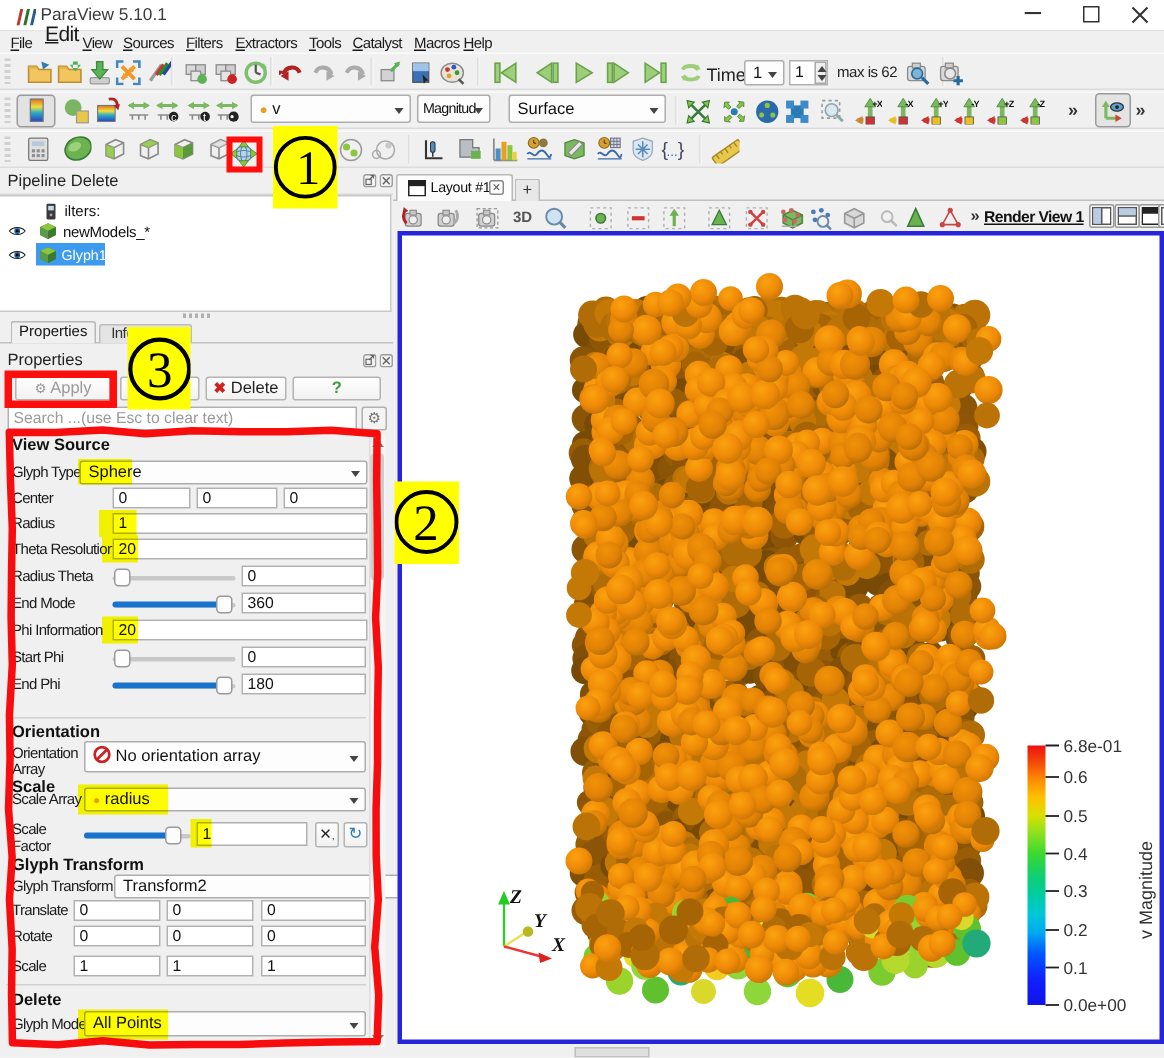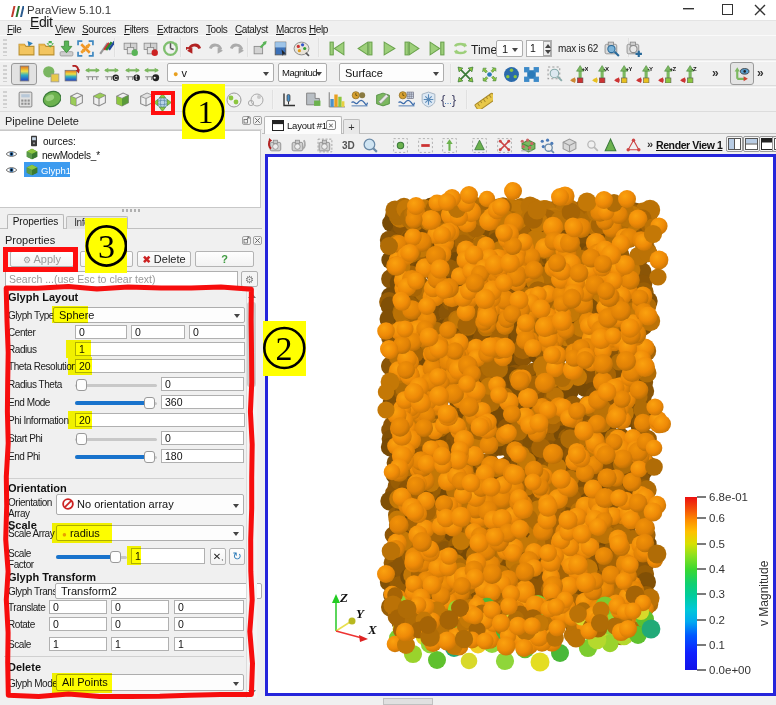--- a/index.html
+++ b/index.html
@@ -428,21 +428,21 @@
 <svg class="abs" style="left:253px;top:116px" width="9" height="9" viewBox="0 0 9 9">
     <rect x="0.5" y="0.5" width="8" height="8" rx="1.5" fill="#f2f2f2" stroke="#9a9a9a" stroke-width="0.9"></rect>
     <path d="M2.2 2.2 L6.8 6.8 M6.8 2.2 L2.2 6.8" stroke="#666" stroke-width="1"></path>
   </svg>
 <div class="abs" style="left:0;top:130px;width:261px;height:78px;background:#fff;border:1px solid #c8c8c8;border-left:none"></div>
 <svg class="abs" style="left:28px;top:134px" width="12" height="14" viewBox="0 0 16 16">
     <rect x="4" y="1" width="8" height="14" rx="1" fill="#3a3a3a"></rect>
     <rect x="5.5" y="3" width="5" height="4" fill="#c8d8e8"></rect>
     <circle cx="8" cy="11" r="1.2" fill="#aaa"></circle>
   </svg>
-<div class="abs" style="left:43px;top:135.5px;font-size:10px;color:#111">ources:</div>
+<div class="abs" style="left:43px;top:135.5px;font-size:10px;color:#111">ilters:</div>
 <svg class="abs" style="left:5px;top:148px" width="13" height="12" viewBox="0 0 16 16">
     <path d="M1 8 C4 4, 12 4, 15 8 C12 12, 4 12, 1 8 Z" fill="none" stroke="#222" stroke-width="1"></path>
     <circle cx="8" cy="8" r="2.6" fill="#1a5a9a"></circle>
     <circle cx="8" cy="8" r="1.2" fill="#000"></circle>
   </svg>
 <svg class="abs" style="left:25px;top:147px" width="14" height="14" viewBox="0 0 16 16">
     <path d="M2 5 L8 2 L14 5 L14 11 L8 14 L2 11 Z" fill="#4a8a3a"></path>
     <path d="M2 5 L8 8 L14 5 L8 2 Z" fill="#8cc63f"></path>
     <path d="M8 8 L14 5 L14 11 L8 14 Z" fill="#3a7a30"></path>
     <path d="M2 5 L8 8 L8 14 L2 11 Z" fill="#5a9a4a"></path>
@@ -474,21 +474,21 @@
 <svg class="abs" style="left:253px;top:236px" width="9" height="9" viewBox="0 0 9 9">
     <rect x="0.5" y="0.5" width="8" height="8" rx="1.5" fill="#f2f2f2" stroke="#9a9a9a" stroke-width="0.9"></rect>
     <path d="M2.2 2.2 L6.8 6.8 M6.8 2.2 L2.2 6.8" stroke="#666" stroke-width="1"></path>
   </svg>
 <div class="btn" style="left:10px;top:251px;width:64px;height:16px;color:#9a9a9a;line-height:15px"><span style="font-size:9px">⚙</span> Apply</div>
 <div class="btn" style="left:80px;top:251px;width:53px;height:16px;line-height:15px">Reset</div>
 <div class="btn" style="left:137px;top:251px;width:54px;height:16px;line-height:15px"><span style="color:#cc2222;font-weight:bold;font-size:10px">✖</span> Delete</div>
 <div class="btn" style="left:195px;top:251px;width:59px;height:16px;line-height:15px;color:#3f9b41;font-weight:bold">?</div>
 <div class="inp" style="left:5px;top:271px;width:233px;height:16px;line-height:14px;color:#9a9a9a">Search ...(use Esc to clear text)</div>
 <div class="abs" style="left:241px;top:271px;width:17px;height:16px;border:1px solid #b0b0b0;border-radius:2px;background:#f4f4f4;text-align:center;font-size:10px;color:#777;line-height:15px">⚙</div>
-<div class="abs bold" style="left:8px;top:291px">Glyph Layout</div>
+<div class="abs bold" style="left:8px;top:291px">View Source</div>
 <div class="lbl" style="left:8px;top:310px">Glyph Type</div>
 <div class="combo" style="left:53px;top:307px;width:192px;height:16px;line-height:14px">Sphere<span class="ar"></span></div>
 <div class="lbl" style="left:8px;top:327px">Center</div>
 <div class="inp" style="left:75px;top:325px;width:52px;height:14px;line-height:12px">0</div>
 <div class="inp" style="left:131px;top:325px;width:54px;height:14px;line-height:12px">0</div>
 <div class="inp" style="left:189px;top:325px;width:56px;height:14px;line-height:12px">0</div>
 <div class="lbl" style="left:8px;top:344px">Radius</div>
 <div class="inp" style="left:75px;top:342px;width:170px;height:14px;line-height:12px">1</div>
 <div class="lbl" style="left:8px;top:361px">Theta Resolution</div>
 <div class="inp" style="left:75px;top:359px;width:170px;height:14px;line-height:12px">20</div>
@@ -536,21 +536,21 @@
 <div class="slider" style="left:56px;top:550px;width:71px">
     <div class="tr"></div>
     <div class="fl" style="width:58.0px"></div>
     <div class="hd" style="left:54.0px"></div>
   </div>
 <div class="inp" style="left:131px;top:548px;width:74px;height:16px;line-height:14px">1</div>
 <div class="btn" style="left:210px;top:548px;width:16px;height:17px;line-height:15px;font-size:10px">✕<span style="font-size:7px">,</span></div>
 <div class="btn" style="left:229px;top:548px;width:16px;height:17px;line-height:15px;color:#2a7ab8;font-size:11px">↻</div>
 <div class="abs bold" style="left:8px;top:571px">Glyph Transform</div>
 <div class="lbl" style="left:8px;top:586px">Glyph Transform</div>
-<div class="combo" style="left:55px;top:583px;width:207px;height:16px;line-height:14px">Transform2<span class="ar"></span></div>
+<div class="combo" style="left:76px;top:583px;width:207px;height:16px;line-height:14px">Transform2<span class="ar"></span></div>
 <div class="lbl" style="left:8px;top:602px">Translate</div>
 <div class="inp" style="left:49px;top:600px;width:58px;height:14px;line-height:12px">0</div>
 <div class="inp" style="left:111px;top:600px;width:58px;height:14px;line-height:12px">0</div>
 <div class="inp" style="left:174px;top:600px;width:70px;height:14px;line-height:12px">0</div>
 <div class="lbl" style="left:8px;top:619px">Rotate</div>
 <div class="inp" style="left:49px;top:617px;width:58px;height:14px;line-height:12px">0</div>
 <div class="inp" style="left:111px;top:617px;width:58px;height:14px;line-height:12px">0</div>
 <div class="inp" style="left:174px;top:617px;width:70px;height:14px;line-height:12px">0</div>
 <div class="lbl" style="left:8px;top:639px">Scale</div>
 <div class="inp" style="left:49px;top:637px;width:58px;height:14px;line-height:12px">1</div>

